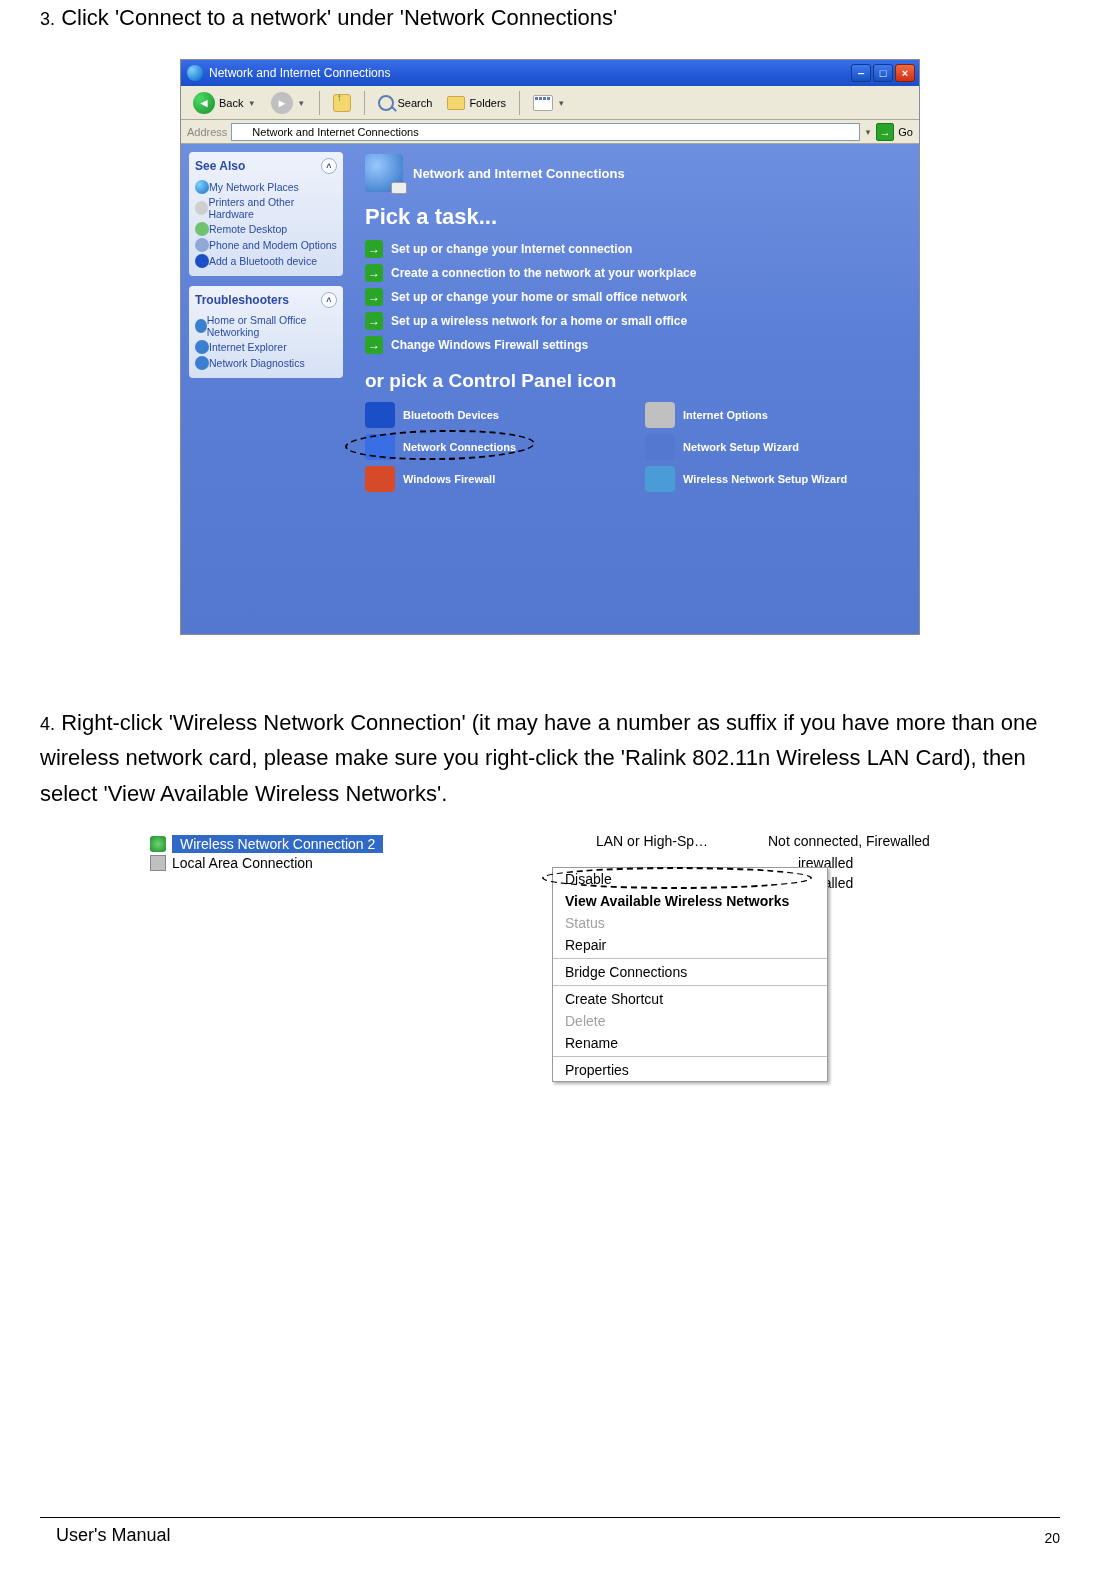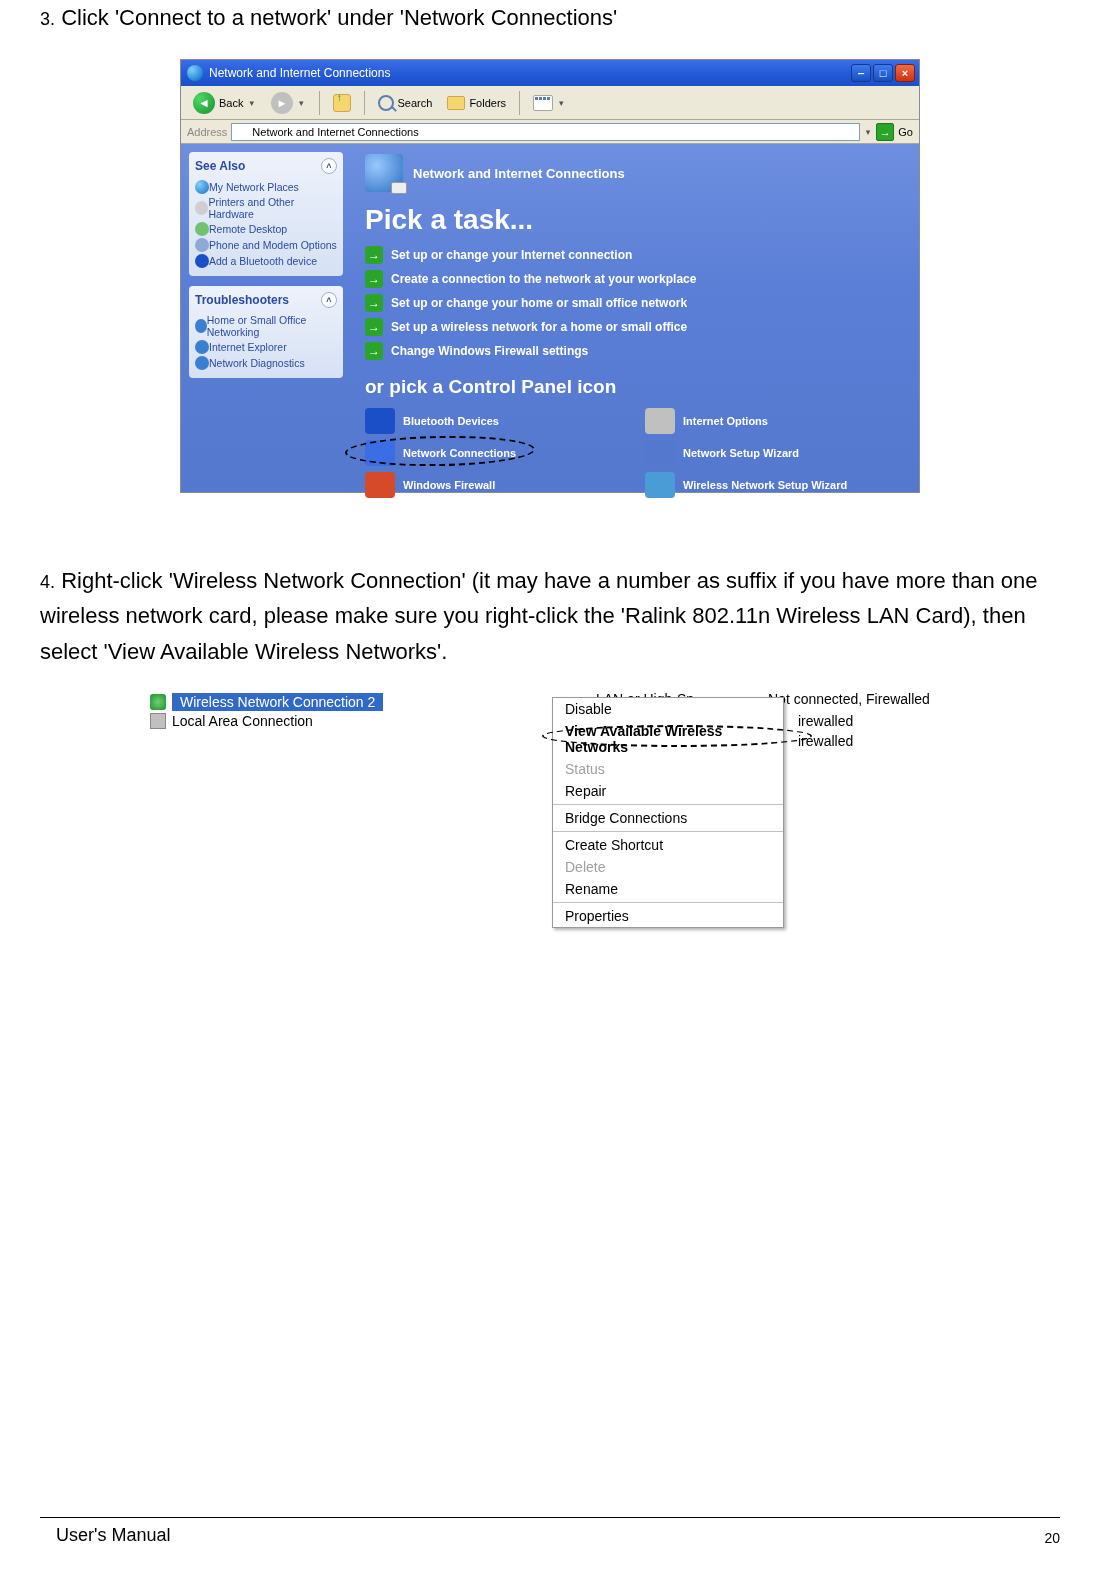--- a/index.html
+++ b/index.html
@@ -77,21 +77,21 @@
   .views-ic{width:20px;height:16px;border:1px solid #aca899;border-radius:2px;background:#fff;display:flex;flex-wrap:wrap;padding:1px;gap:1px;}
   .views-ic i{width:3px;height:3px;background:#5a7db5;}
   .addrbar {
     height: 24px; background:#ece9d8; display:flex; align-items:center;
     padding:0 6px; gap:4px; font-size:11px; border-bottom: 1px solid #aca899;
   }
   .addrbar .label{color:#888;}
   .addrbar .field{flex:1;height:18px;background:#fff;border:1px solid #7f9db9;display:flex;align-items:center;padding:0 4px;gap:4px;}
   .go-btn{width:18px;height:18px;background:#2aa52a;border:1px solid #1b7b1b;border-radius:2px;display:flex;align-items:center;justify-content:center;color:#fff;font-size:11px;}
   .shot1-body{
-    display:flex; height: 348px;
+    display:flex; height: 490px;
     background: linear-gradient(180deg,#6e8fe0 0%,#5b7fd6 40%,#5478ce 100%);
   }
   .leftcol{width:170px;padding:8px;display:flex;flex-direction:column;gap:10px;}
   .card{
     background: linear-gradient(180deg,#eef2fb,#d6e1f4);
     border-radius:4px; padding:6px; font-size:10.5px;
   }
   .card .card-head{
     display:flex;justify-content:space-between;align-items:center;
     color:#2a4aa6;font-weight:bold;font-size:12px;margin-bottom:6px;
@@ -105,21 +105,21 @@
   .ic-net{background:radial-gradient(circle at 30% 30%,#7ed0ff,#1a6ec0);}
   .ic-printer{background:#cfcfcf;}
   .ic-rd{background:#6fc26f;}
   .ic-phone{background:#8fa8d6;}
   .ic-bt{background:#1a4fc7;}
   .ic-q{background:#3b7fd0;}
   .rightcol{flex:1;padding:10px 14px;color:#fff;}
   .right-head{display:flex;align-items:center;gap:10px;font-size:13px;font-weight:bold;margin-bottom:12px;}
   .big-net-ic{width:38px;height:38px;border-radius:4px;background:radial-gradient(circle at 30% 30%,#9ac8ff,#2a6ec0);position:relative;}
   .big-net-ic::after{content:"";position:absolute;width:14px;height:10px;background:#eee;bottom:-2px;right:-4px;border:1px solid #999;border-radius:2px;}
-  .pick-task{font-size:28px;font-weight:bold;margin:8px 0 10px;}
+  .pick-task{font-size:22px;font-weight:bold;margin:8px 0 10px;}
   .task{display:flex;align-items:center;gap:8px;font-size:12px;font-weight:bold;margin:6px 0;}
   .task-ic{width:18px;height:18px;background:#2aa52a;border-radius:3px;display:flex;align-items:center;justify-content:center;color:#fff;font-size:12px;}
   .or-pick{font-size:19px;font-weight:bold;margin:16px 0 10px;}
   .icon-grid{display:grid;grid-template-columns:1fr 1fr;gap:6px 20px;font-size:11px;font-weight:bold;}
   .cp-item{display:flex;align-items:center;gap:8px;}
   .cp-ic{width:30px;height:26px;border-radius:4px;background:#3a6ee5;}
   .cp-ic.bt{background:#1a4fc7;}
   .cp-ic.io{background:#c0c0c0;}
   .cp-ic.nc{background:#3a6ee5;}
   .cp-ic.wiz{background:#5478ce;}
@@ -138,22 +138,22 @@
     height: 260px;
   }
   .conn-row{display:flex;align-items:center;gap:6px;margin:2px 0;}
   .conn-ic{width:16px;height:16px;}
   .wlan-ic{background:radial-gradient(circle at 50% 50%,#6fd46f,#1a8f2a);border-radius:3px;}
   .wlan-sel{background:#3169c6;color:#fff;padding:1px 8px;}
   .lan-ic{background:#c0c0c0;border:1px solid #888;}
   .col-lan{position:absolute;left:446px;top:-2px;white-space:nowrap;}
   .col-status{position:absolute;left:618px;top:-2px;white-space:nowrap;}
   .context-menu{
-    position:absolute; left:402px; top:4px;
-    width:232px; background:#fff; border:1px solid #9a9a9a;
+    position:absolute; left:402px; top:32px;
+    width:276px; background:#fff; border:1px solid #9a9a9a;
     box-shadow:2px 2px 3px rgba(0,0,0,0.3);
   }
   .cm-item{padding:3px 12px;}
   .cm-item.bold{font-weight:bold;}
   .cm-item.disabled{color:#a0a0a0;}
   .cm-sep{height:1px;background:#c0c0c0;margin:2px 0;}
   .ellipse2{
     position:absolute;width:270px;height:22px;border:2px dashed #000;border-radius:50%;
     left:392px;top:32px;
   }

